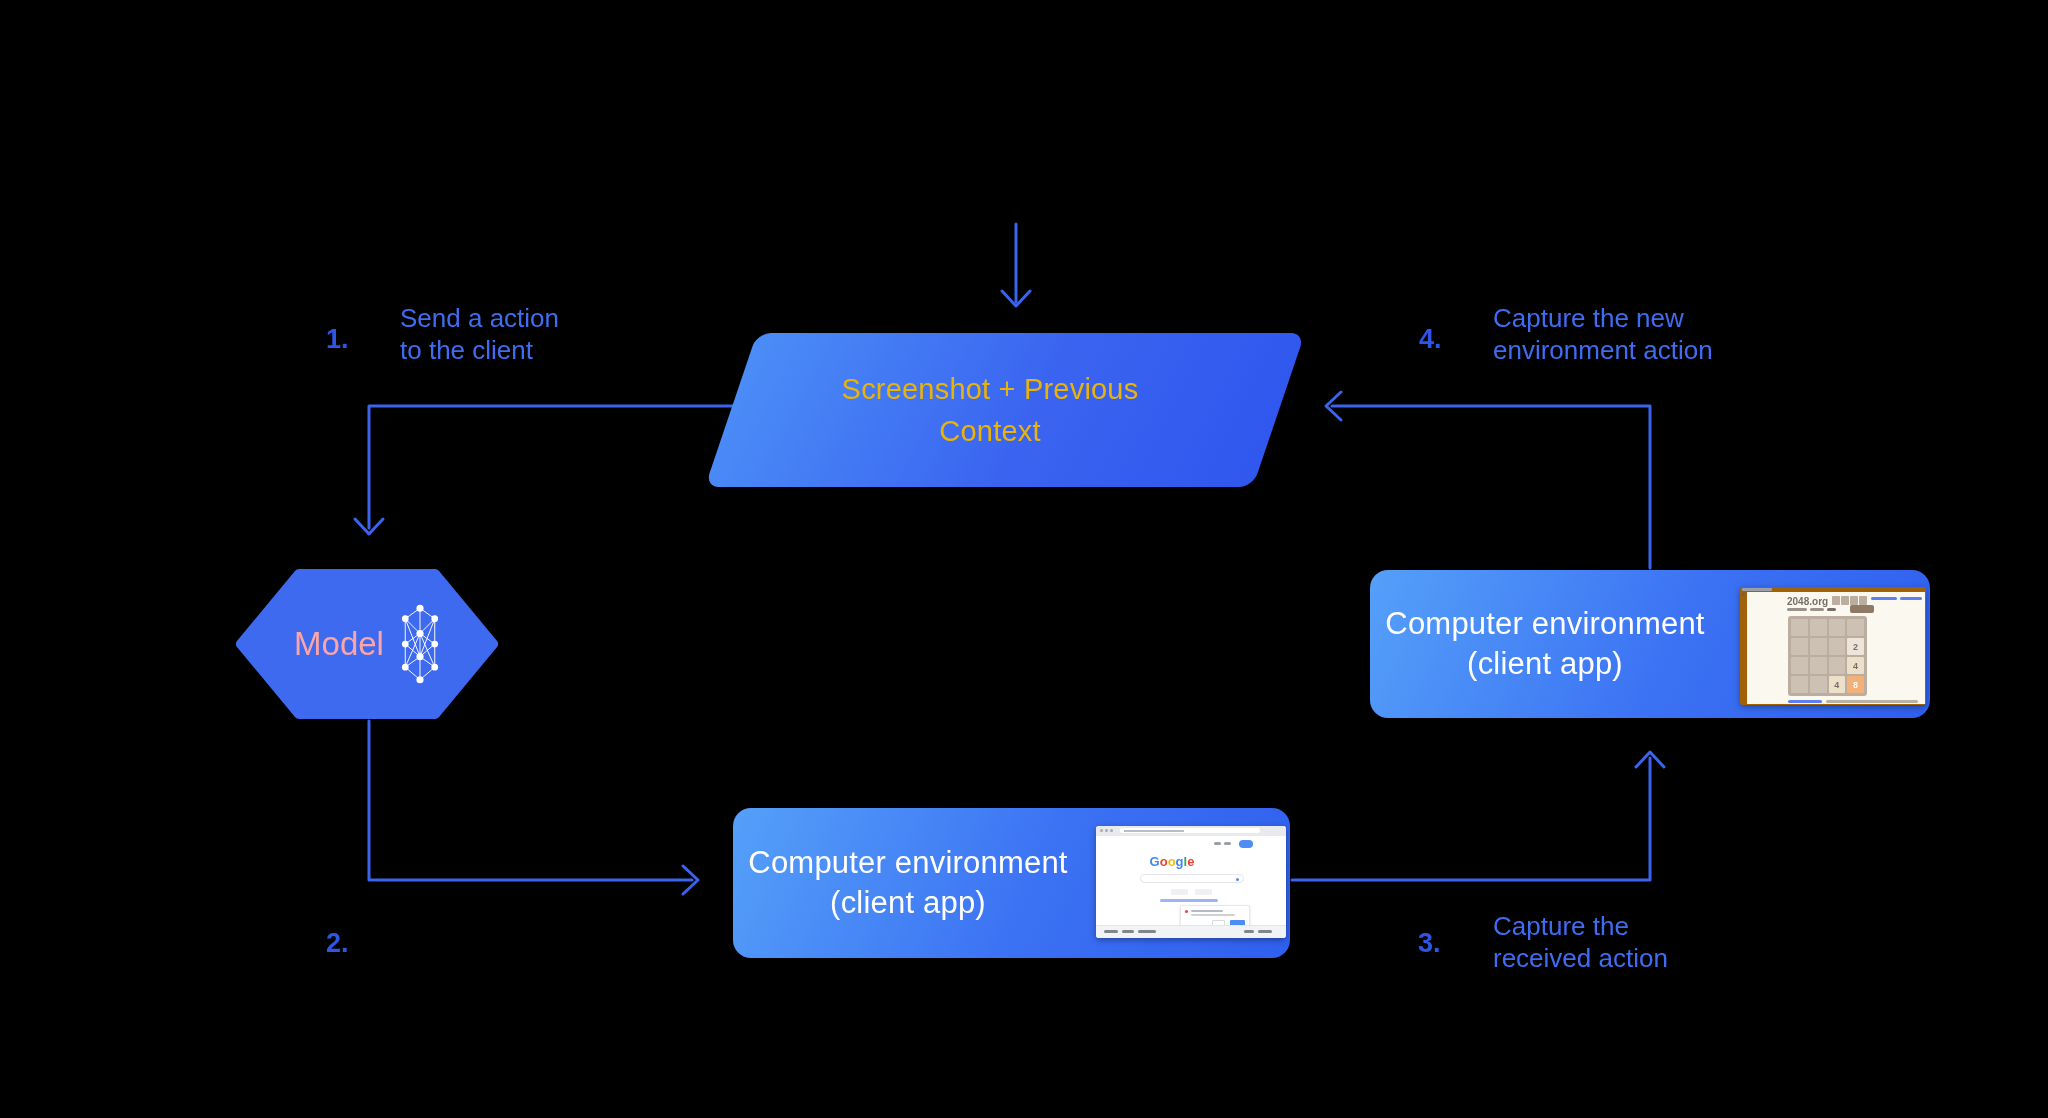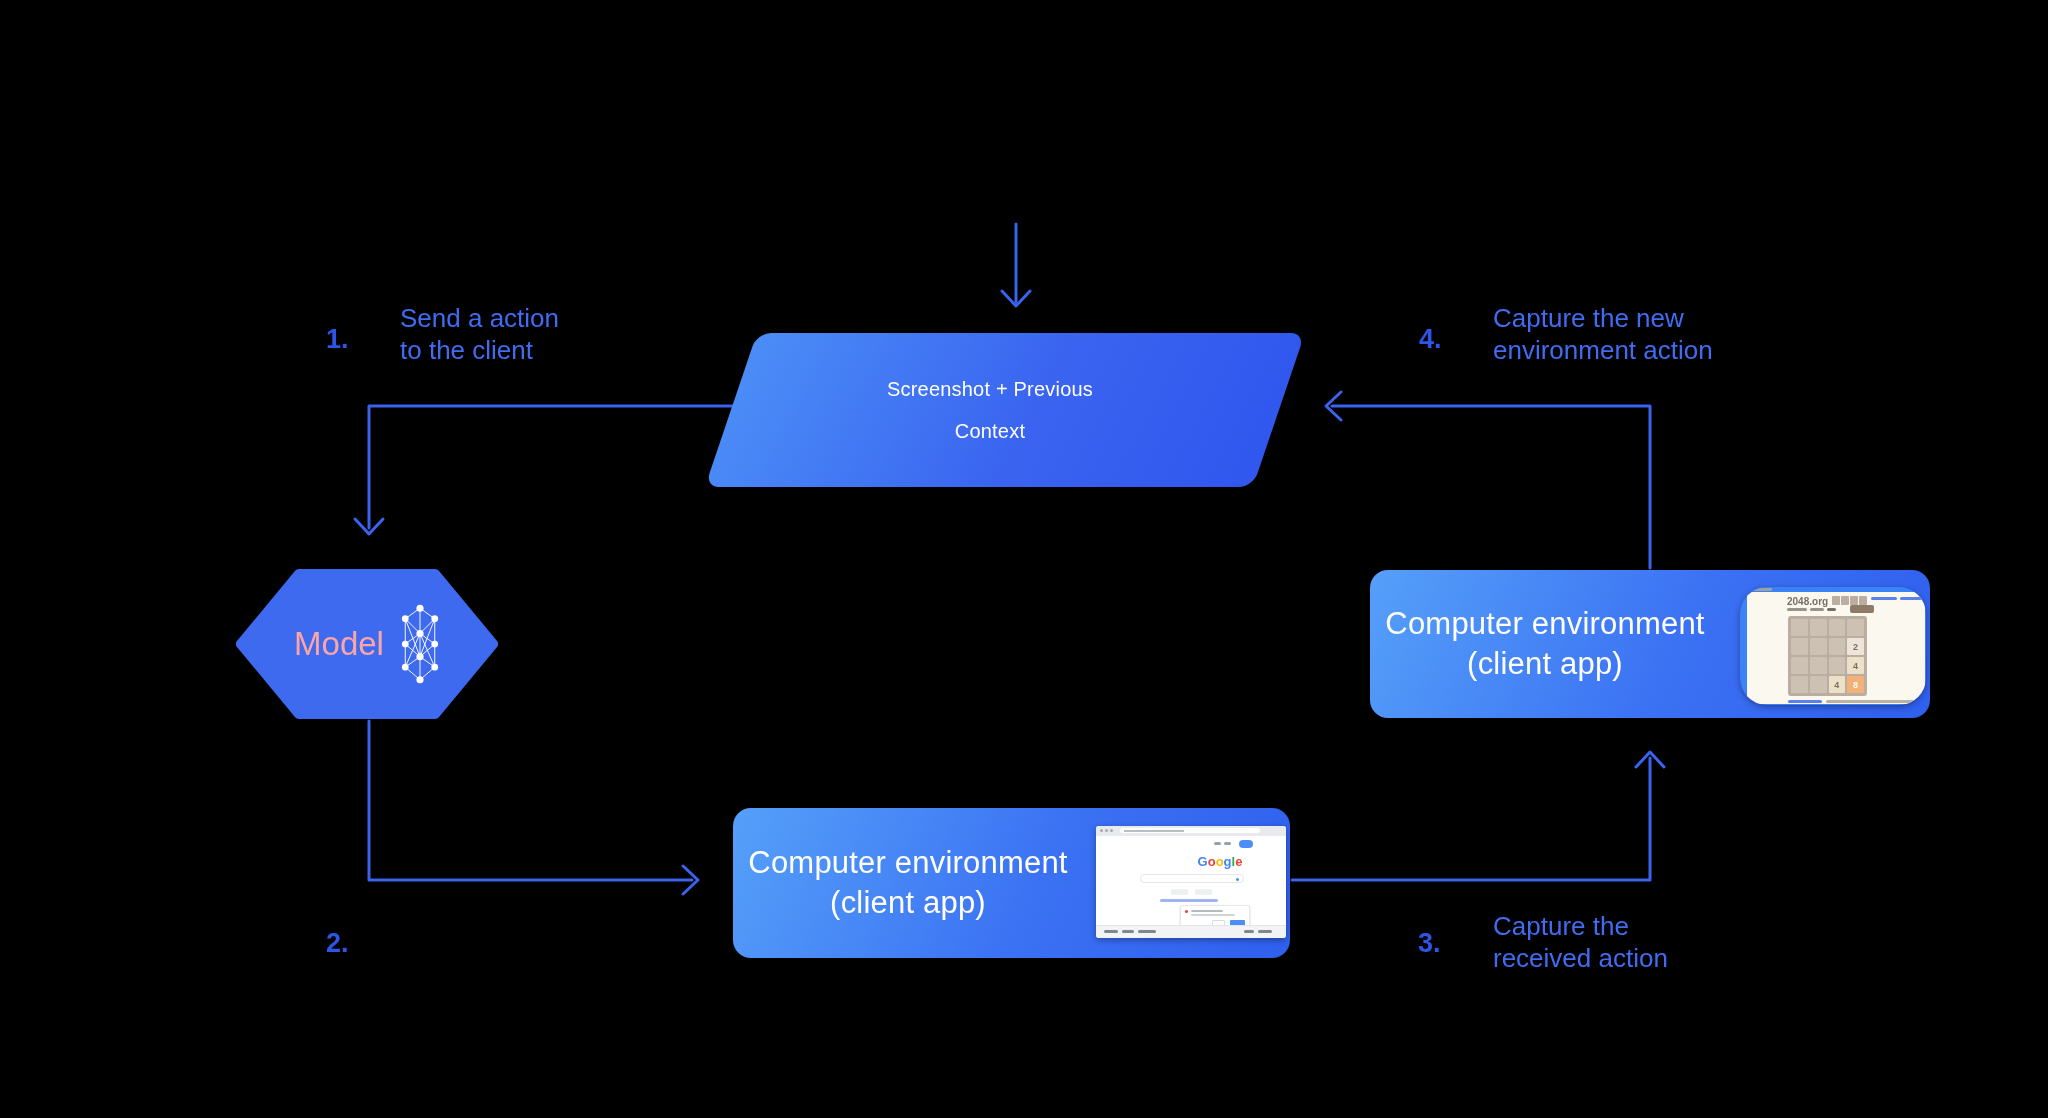--- a/index.html
+++ b/index.html
@@ -14,21 +14,21 @@
   .pill{position:absolute;left:893px;top:118px;width:247px;height:80px;border:3px solid #2e5cf0;
         border-radius:44px;display:flex;align-items:center;justify-content:center;box-sizing:border-box;}
   .pill span{color:#2e5cf0;font-size:38px;font-weight:600;letter-spacing:-.3px;}
 
   
   .para{position:absolute;left:757px;top:333px;width:548px;height:154px;
         transform:skewX(-18.7deg);transform-origin:top left;border-radius:14px;
         background:linear-gradient(100deg,#4b8df7 0%,#3a64f0 55%,#3057ee 100%);}
   .para-label{position:absolute;left:690px;top:333px;width:600px;height:154px;
         display:flex;flex-direction:column;align-items:center;justify-content:center;
-        color:#ffffff;font-size:20px;font-weight:500;line-height:42px;letter-spacing:.2px;}
+        color:#eab308;font-size:29px;font-weight:500;line-height:42px;letter-spacing:.2px;}
 
   
   .hexwrap{position:absolute;left:236px;top:569px;width:262px;height:150px;}
   .hexwrap svg.hex{position:absolute;left:0;top:0;}
   .hex-content{position:absolute;left:0;top:0;width:262px;height:150px;display:flex;
         align-items:center;justify-content:center;gap:16px;}
   .hex-content .mlabel{color:#fca5a5;font-size:33px;font-weight:500;}
 
   
   .envbox{position:absolute;border-radius:18px;
@@ -47,34 +47,34 @@
   
   .mini{position:absolute;border-radius:3px;overflow:hidden;box-shadow:0 2px 6px rgba(0,0,0,.35);}
   #mini-google{left:1096px;top:826px;width:190px;height:112px;background:#fff;}
   .mg-chrome{position:absolute;left:0;top:0;width:190px;height:10px;background:#e8eaed;}
   .mg-dot{position:absolute;width:3px;height:3px;border-radius:50%;background:#a8adb3;top:3px;}
   .mg-addr{position:absolute;left:24px;top:2px;width:140px;height:5px;background:#fff;border-radius:3px;}
   .mg-addr i{position:absolute;left:4px;top:1.5px;width:60px;height:2px;background:#b9bec4;display:block;}
   .dash{position:absolute;border-radius:1.5px;}
   .mg-signin{position:absolute;left:143px;top:14px;width:14px;height:8px;border-radius:4px;background:#4d8df6;}
   .mg-logo{position:absolute;left:0;top:28px;width:152px;text-align:center;font-size:13px;font-weight:700;
-        letter-spacing:0;filter:blur(.5px);margin-left:48px;}
+        letter-spacing:0;filter:blur(.5px);}
   .gl0{color:#4285F4}.gl1{color:#EA4335}.gl2{color:#FBBC05}.gl3{color:#4285F4}.gl4{color:#34A853}.gl5{color:#EA4335}
   .mg-search{position:absolute;left:44px;top:48px;width:104px;height:9px;border:1px solid #e3e5e8;
         border-radius:5px;box-sizing:border-box;}
   .mg-mic{position:absolute;right:4px;top:2.5px;width:3px;height:3px;border-radius:50%;background:#4d8df6;}
   .mg-btn{position:absolute;top:63px;width:17px;height:6px;background:#eef0f2;border-radius:1px;}
   .mg-dialog{position:absolute;left:84px;top:79px;width:70px;height:24px;background:#fff;border:1px solid #e6e7ea;
         border-radius:2px;box-shadow:0 1px 2px rgba(60,64,67,.25);box-sizing:border-box;}
   .mg-dlg-blue{position:absolute;left:49px;top:14px;width:15px;height:6px;border-radius:1px;background:#4d8df6;}
   .mg-dlg-gray{position:absolute;left:31px;top:14px;width:13px;height:6px;border-radius:1px;border:1px solid #d8dadd;box-sizing:border-box;}
   .mg-footer{position:absolute;left:0;bottom:0;width:190px;height:12px;background:#f1f3f4;border-top:1px solid #e3e5e8;}
 
   
-  #mini-2048{left:1740px;top:587px;width:186px;height:118px;background:#3b82f6;border-radius:27px;}
+  #mini-2048{left:1740px;top:587px;width:186px;height:118px;background:#a16207;}
   .g2-content{position:absolute;left:7px;top:5px;right:1px;bottom:1px;background:#faf8ef;}
   .g2-site{position:absolute;left:40px;top:4px;font-size:10px;font-weight:700;color:#776e65;filter:blur(.4px);}
   .g2-score{position:absolute;top:4px;width:8px;height:9px;background:#bbada0;border-radius:1px;}
   .g2-grid{position:absolute;left:41px;top:24px;width:79px;height:80px;background:#bbada0;border-radius:3px;
         display:grid;grid-template-columns:repeat(4,1fr);grid-template-rows:repeat(4,1fr);gap:2px;padding:3px;box-sizing:border-box;}
   .g2-cell{background:#cdc1b4;border-radius:1px;display:flex;align-items:center;justify-content:center;
         font-size:9px;font-weight:700;color:#776e65;filter:blur(.3px);}
   .g2-t2{background:#eee4da;}
   .g2-t4{background:#ede0c8;}
   .g2-t8{background:#f2b179;color:#f9f6f2;}

